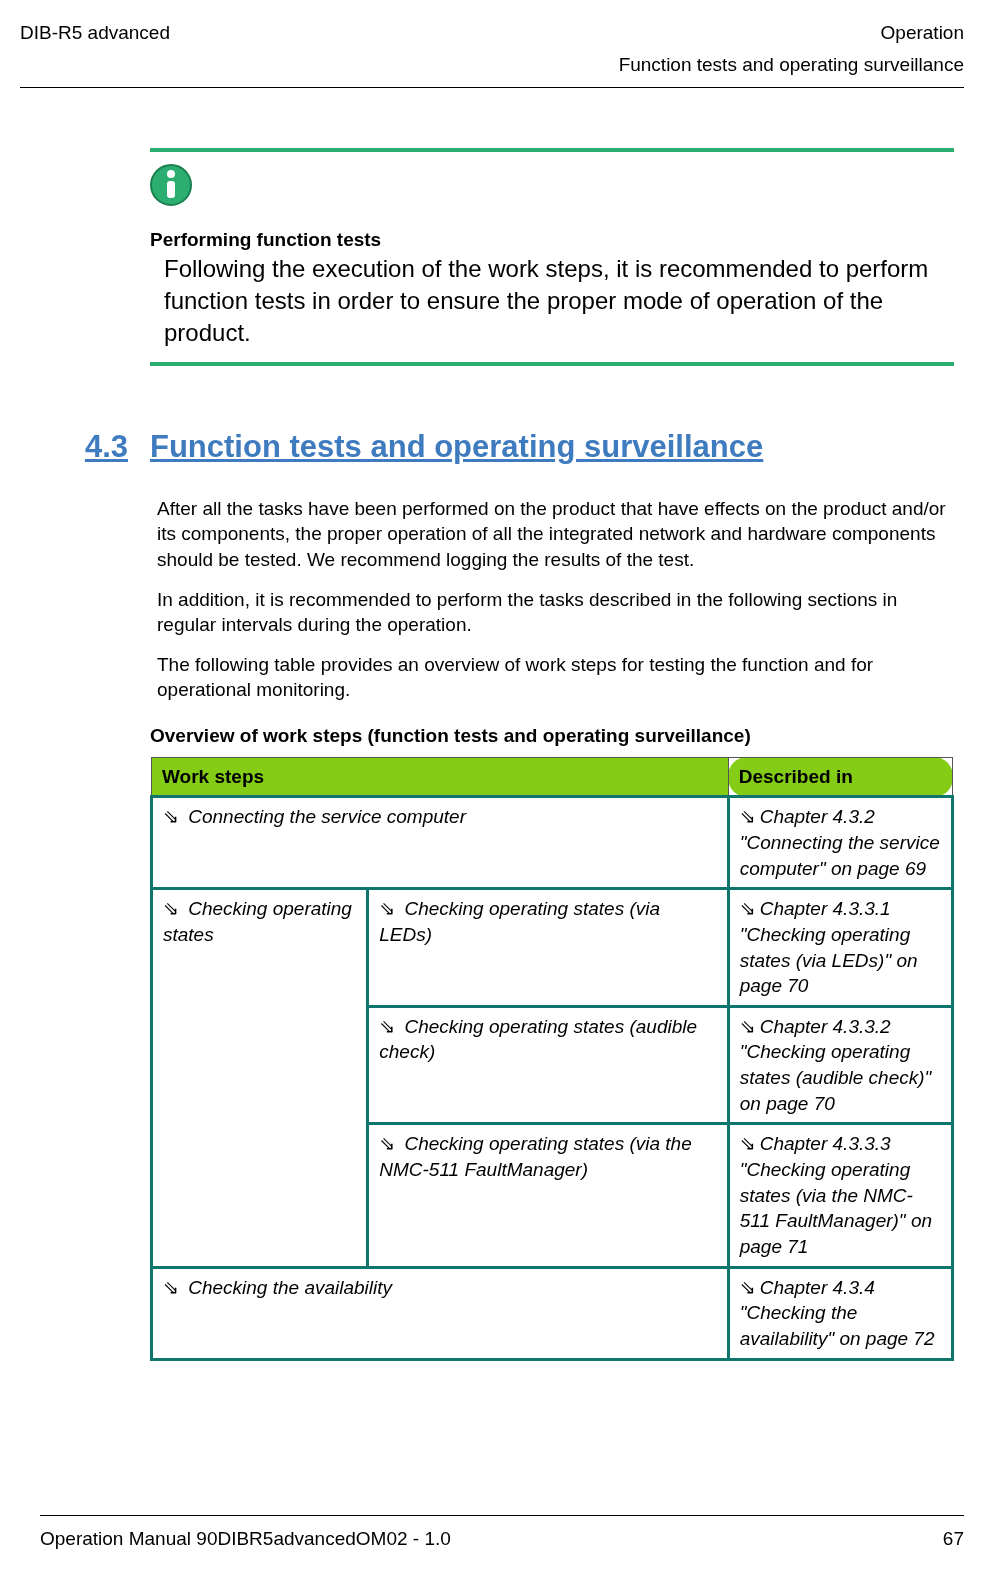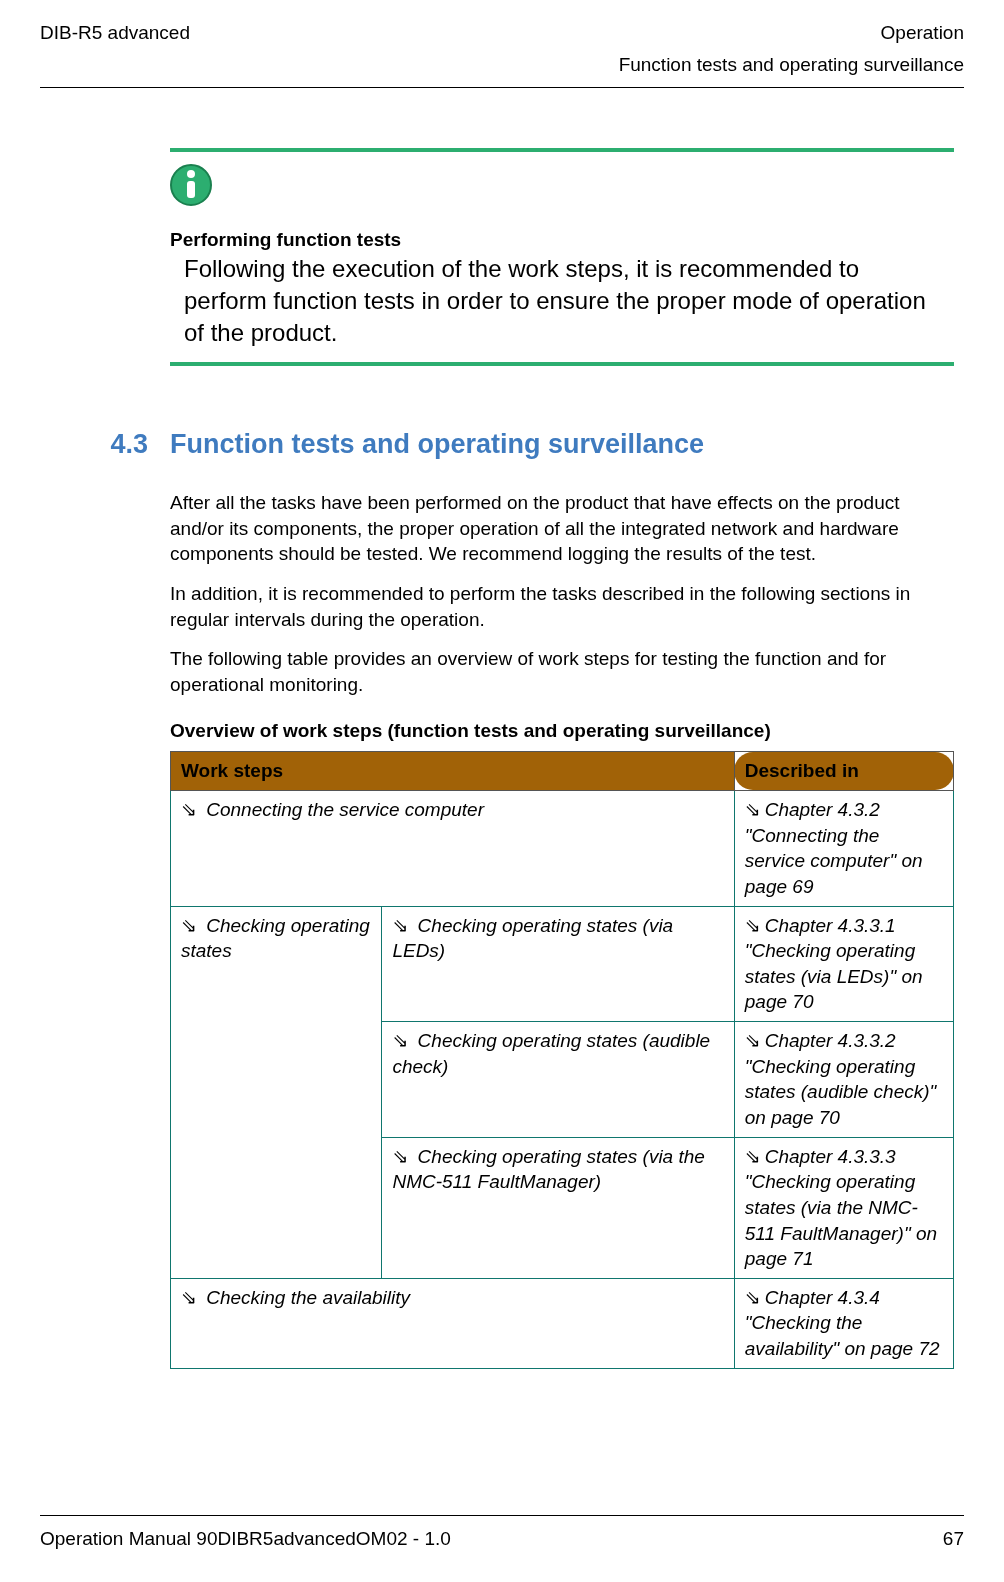--- a/index.html
+++ b/index.html
@@ -7,21 +7,21 @@
       font-family: Arial, Helvetica, sans-serif;
       width: 1004px;
       height: 1582px;
       background: #fff;
       position: relative;
       font-size: 19px;
       line-height: 1.35;
       color: #000;
     }
     .page {
-      padding: 20px 40px 40px 40px;
+      padding: 20px 40px 40px 20px;
     }
     .header {
       display: flex;
       justify-content: space-between;
       font-size: 19px;
       margin-bottom: 6px;
     }
     .header-sub {
       text-align: right;
       font-size: 19px;
@@ -59,48 +59,50 @@
       margin: 0 10px 12px 14px;
     }
     .info-ref {
       font-style: italic;
     }
     .heading-row {
       display: flex;
       margin: 60px 0 28px 0;
       color: #3F7BBF;
       font-weight: bold;
-      font-size: 27px;
+      font-size: 31px;
+      text-decoration: underline;
     }
     .heading-num {
       width: 130px;
       text-align: right;
       padding-right: 22px;
     }
     .para {
       margin-bottom: 14px;
+      margin-left: 7px;
     }
     .table-title {
       font-weight: bold;
       margin: 20px 0 8px 0;
     }
     table {
       border-collapse: collapse;
       width: 100%;
       font-size: 19px;
     }
     th {
-      background: #a16207;
+      background: #84cc16;
       text-align: left;
       font-weight: bold;
       padding: 6px 10px;
       border: 1px solid #555;
     }
     td {
-      border: 1px solid #0f766e;
+      border: 3px solid #0f766e;
       padding: 6px 10px;
       vertical-align: top;
     }
     .italic { font-style: italic; }
     .link-arrow {
       font-family: Arial, sans-serif;
       font-style: normal;
       display: inline-block;
       margin-right: 4px;
     }

